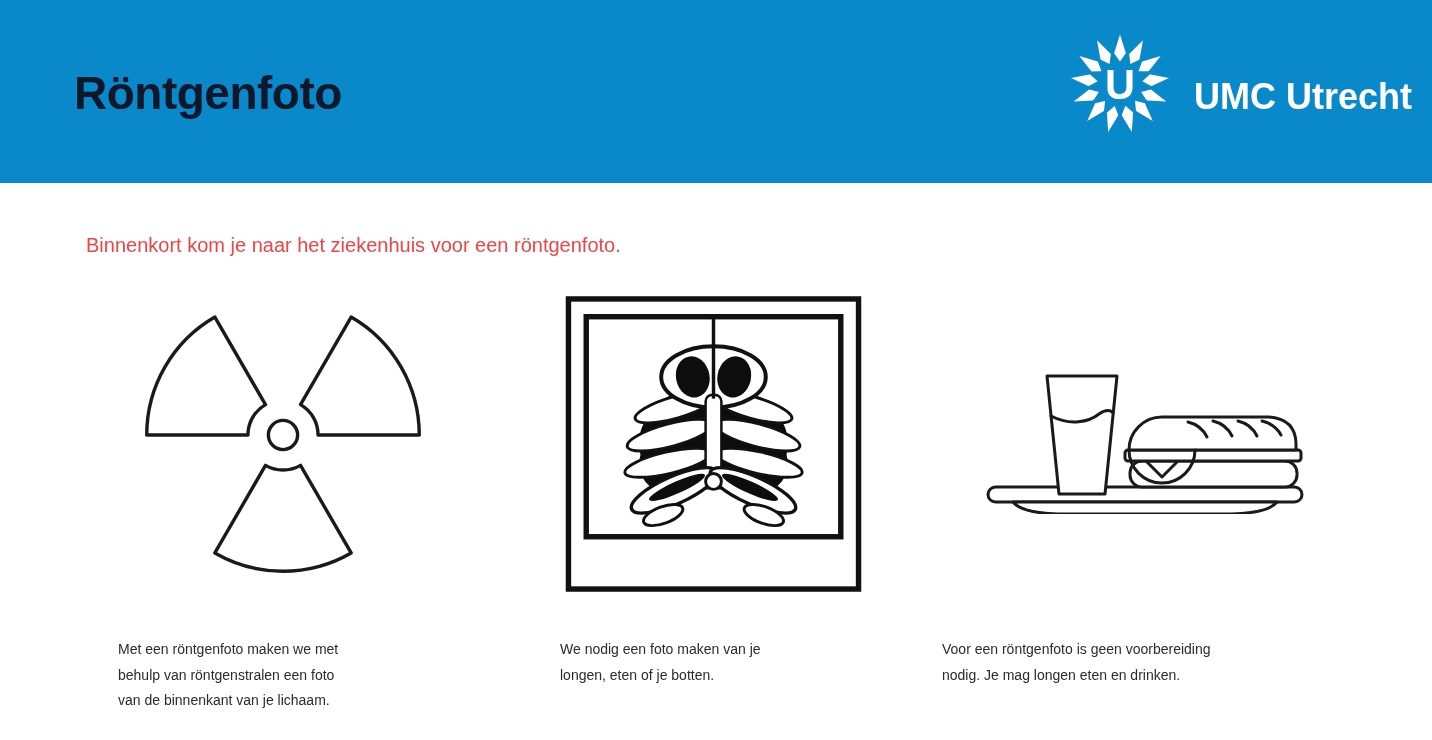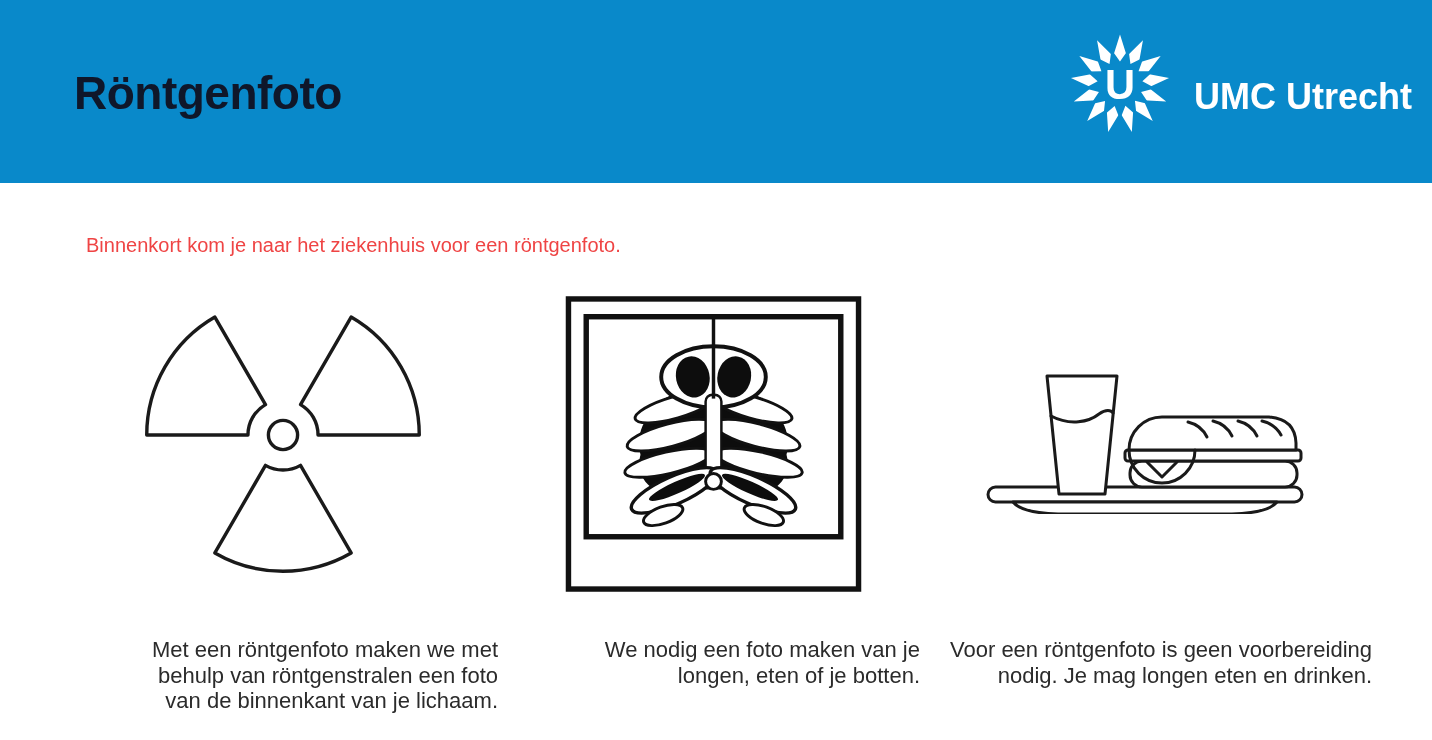--- a/index.html
+++ b/index.html
@@ -10,21 +10,21 @@
          color:#0f172a;letter-spacing:-0.5px;}
   .logo{position:absolute;left:1068px;top:32px;width:300px;height:120px;}
   .logo-mark{position:absolute;left:0;top:0;width:104px;height:104px;}
   .logo-text{position:absolute;left:126px;top:44px;font-size:36px;font-weight:bold;color:#ffffff;
              white-space:nowrap;}
   .intro{position:absolute;left:70px;top:218px;margin:16px;font-size:20px;color:#ef4444;}
   .fig{position:absolute;}
   .fig-trefoil{left:137px;top:289px;width:292px;height:292px;}
   .fig-xray{left:565px;top:296px;width:297px;height:296px;}
   .fig-food{left:985px;top:364px;width:320px;height:150px;}
-  .caption{position:absolute;top:637px;font-size:22px;line-height:25.5px;color:#2b2b2b;text-align:right;}
+  .caption{position:absolute;top:637px;font-size:14px;line-height:25.5px;color:#2b2b2b;}
   .caption-1{left:118px;width:380px;}
   .caption-2{left:560px;width:360px;}
   .caption-3{left:942px;width:430px;}
   .ink{stroke:#1a1a1a;}
 </style>
 </head>
 <body>
 
 <div class="page">
 

